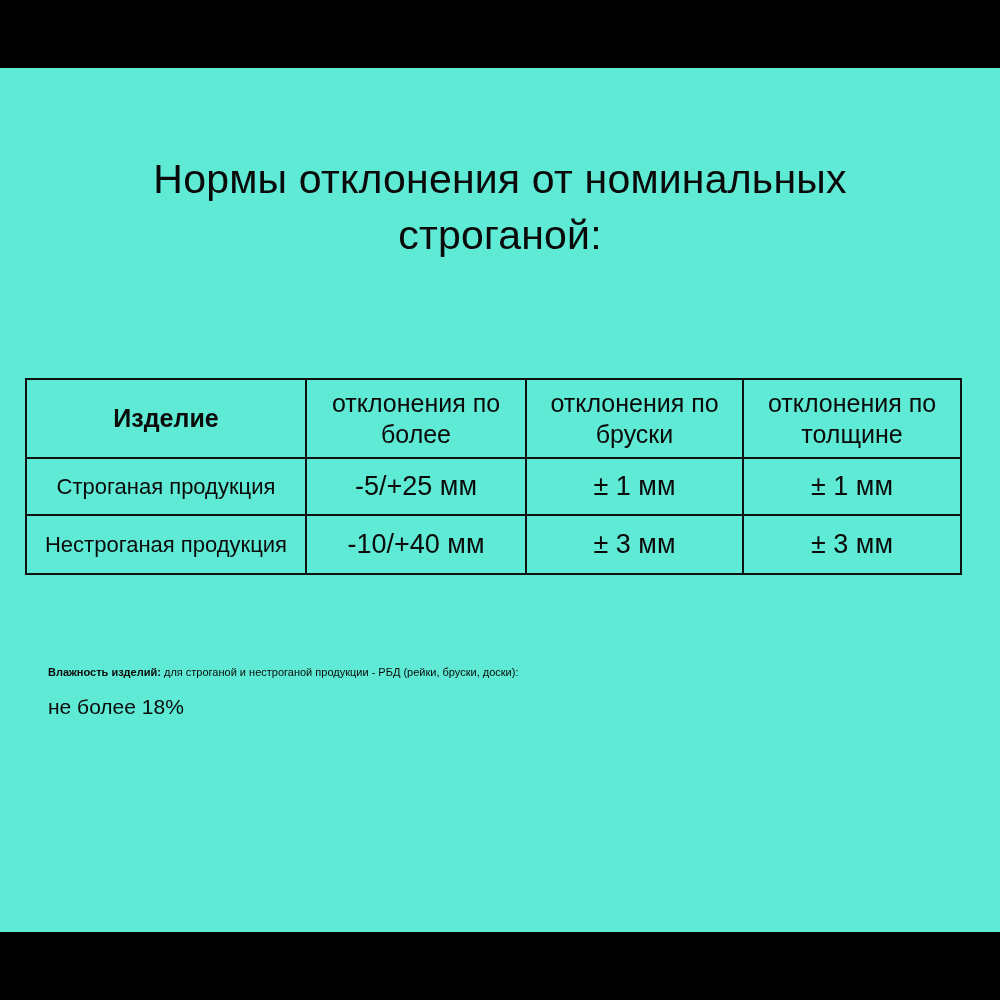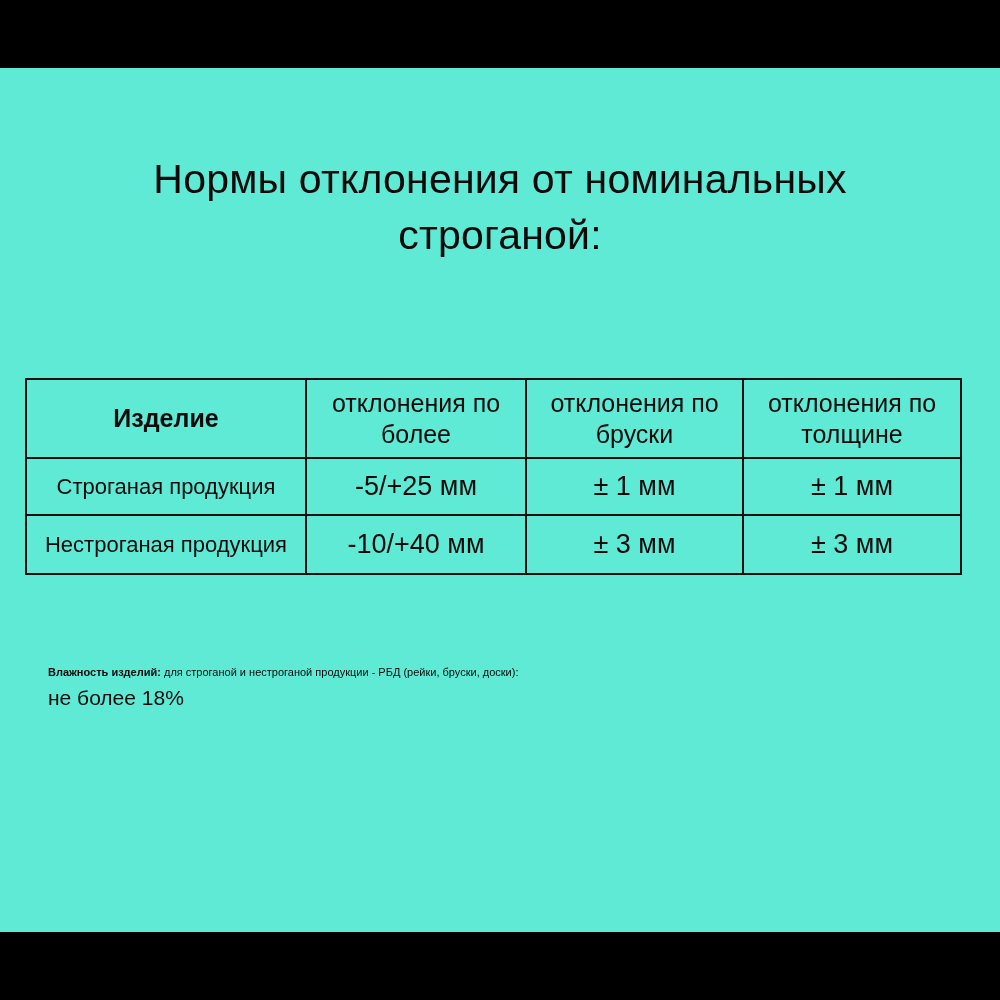--- a/index.html
+++ b/index.html
@@ -101,21 +101,21 @@
   .footnote-line1 {
     font-size: 11px;
     line-height: 1.45;
   }
   .footnote-strong {
     font-weight: bold;
   }
   .footnote-line2 {
     font-size: 21px;
     line-height: 1.45;
-    margin-top: 2px;
+    margin-top: 11px;
   }
 </style>
 </head>
 <body>
 
 <div class="slide-frame">
 
   <div class="letterbox letterbox-top"></div>
   <div class="letterbox letterbox-bottom"></div>
 

